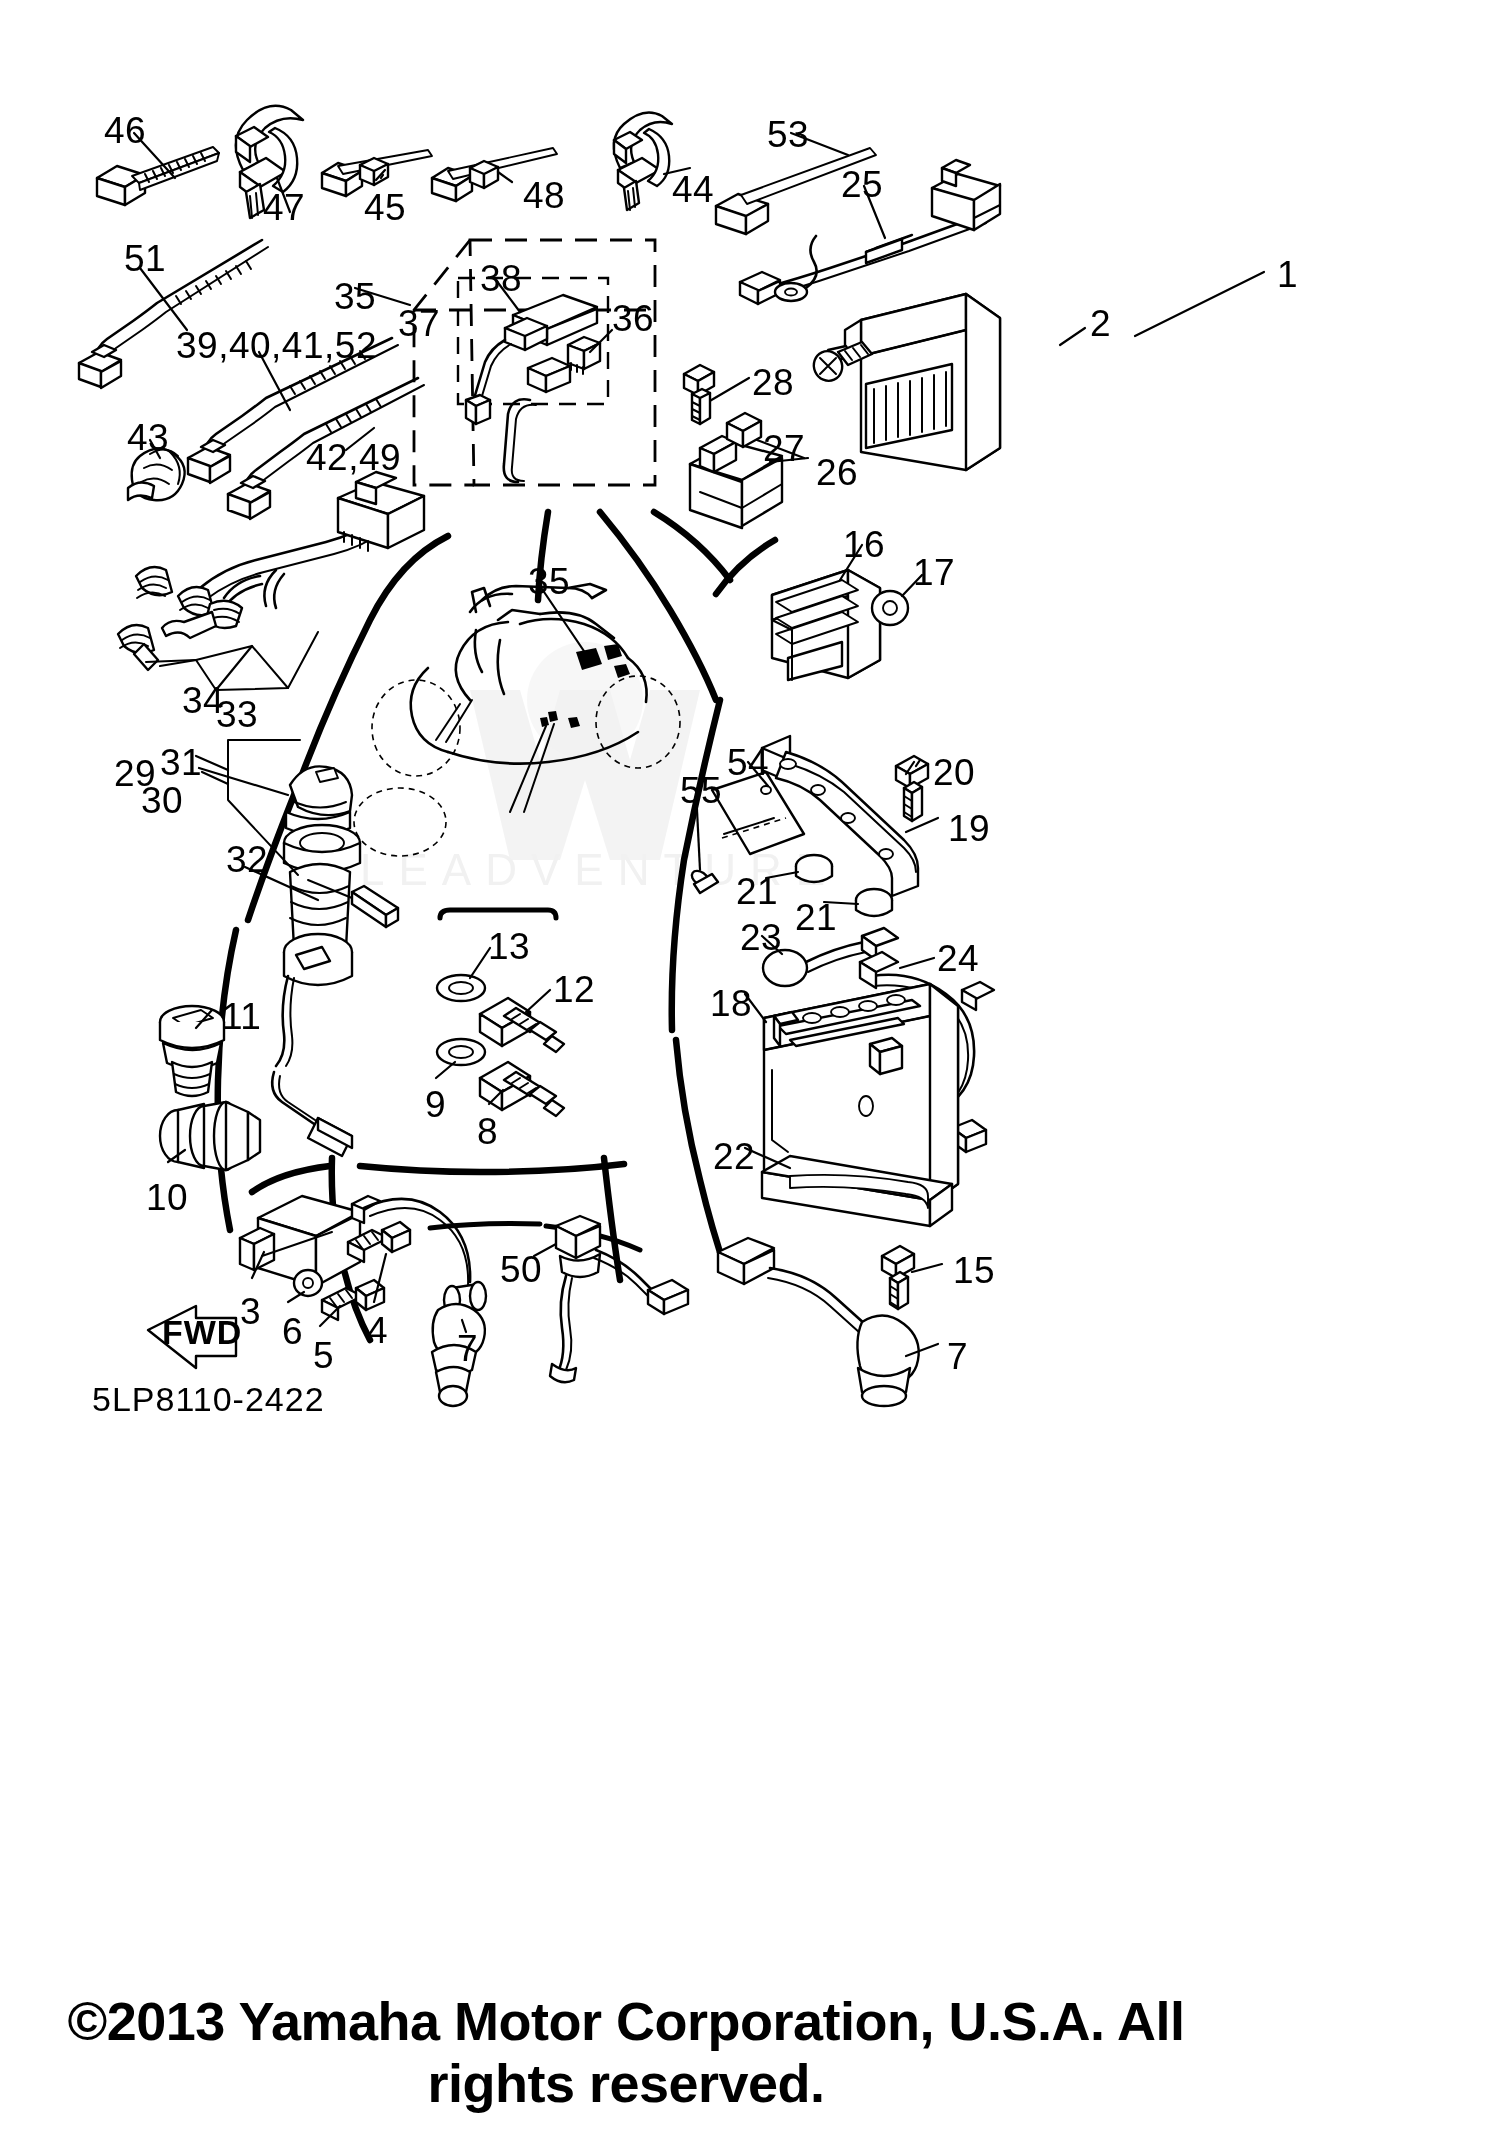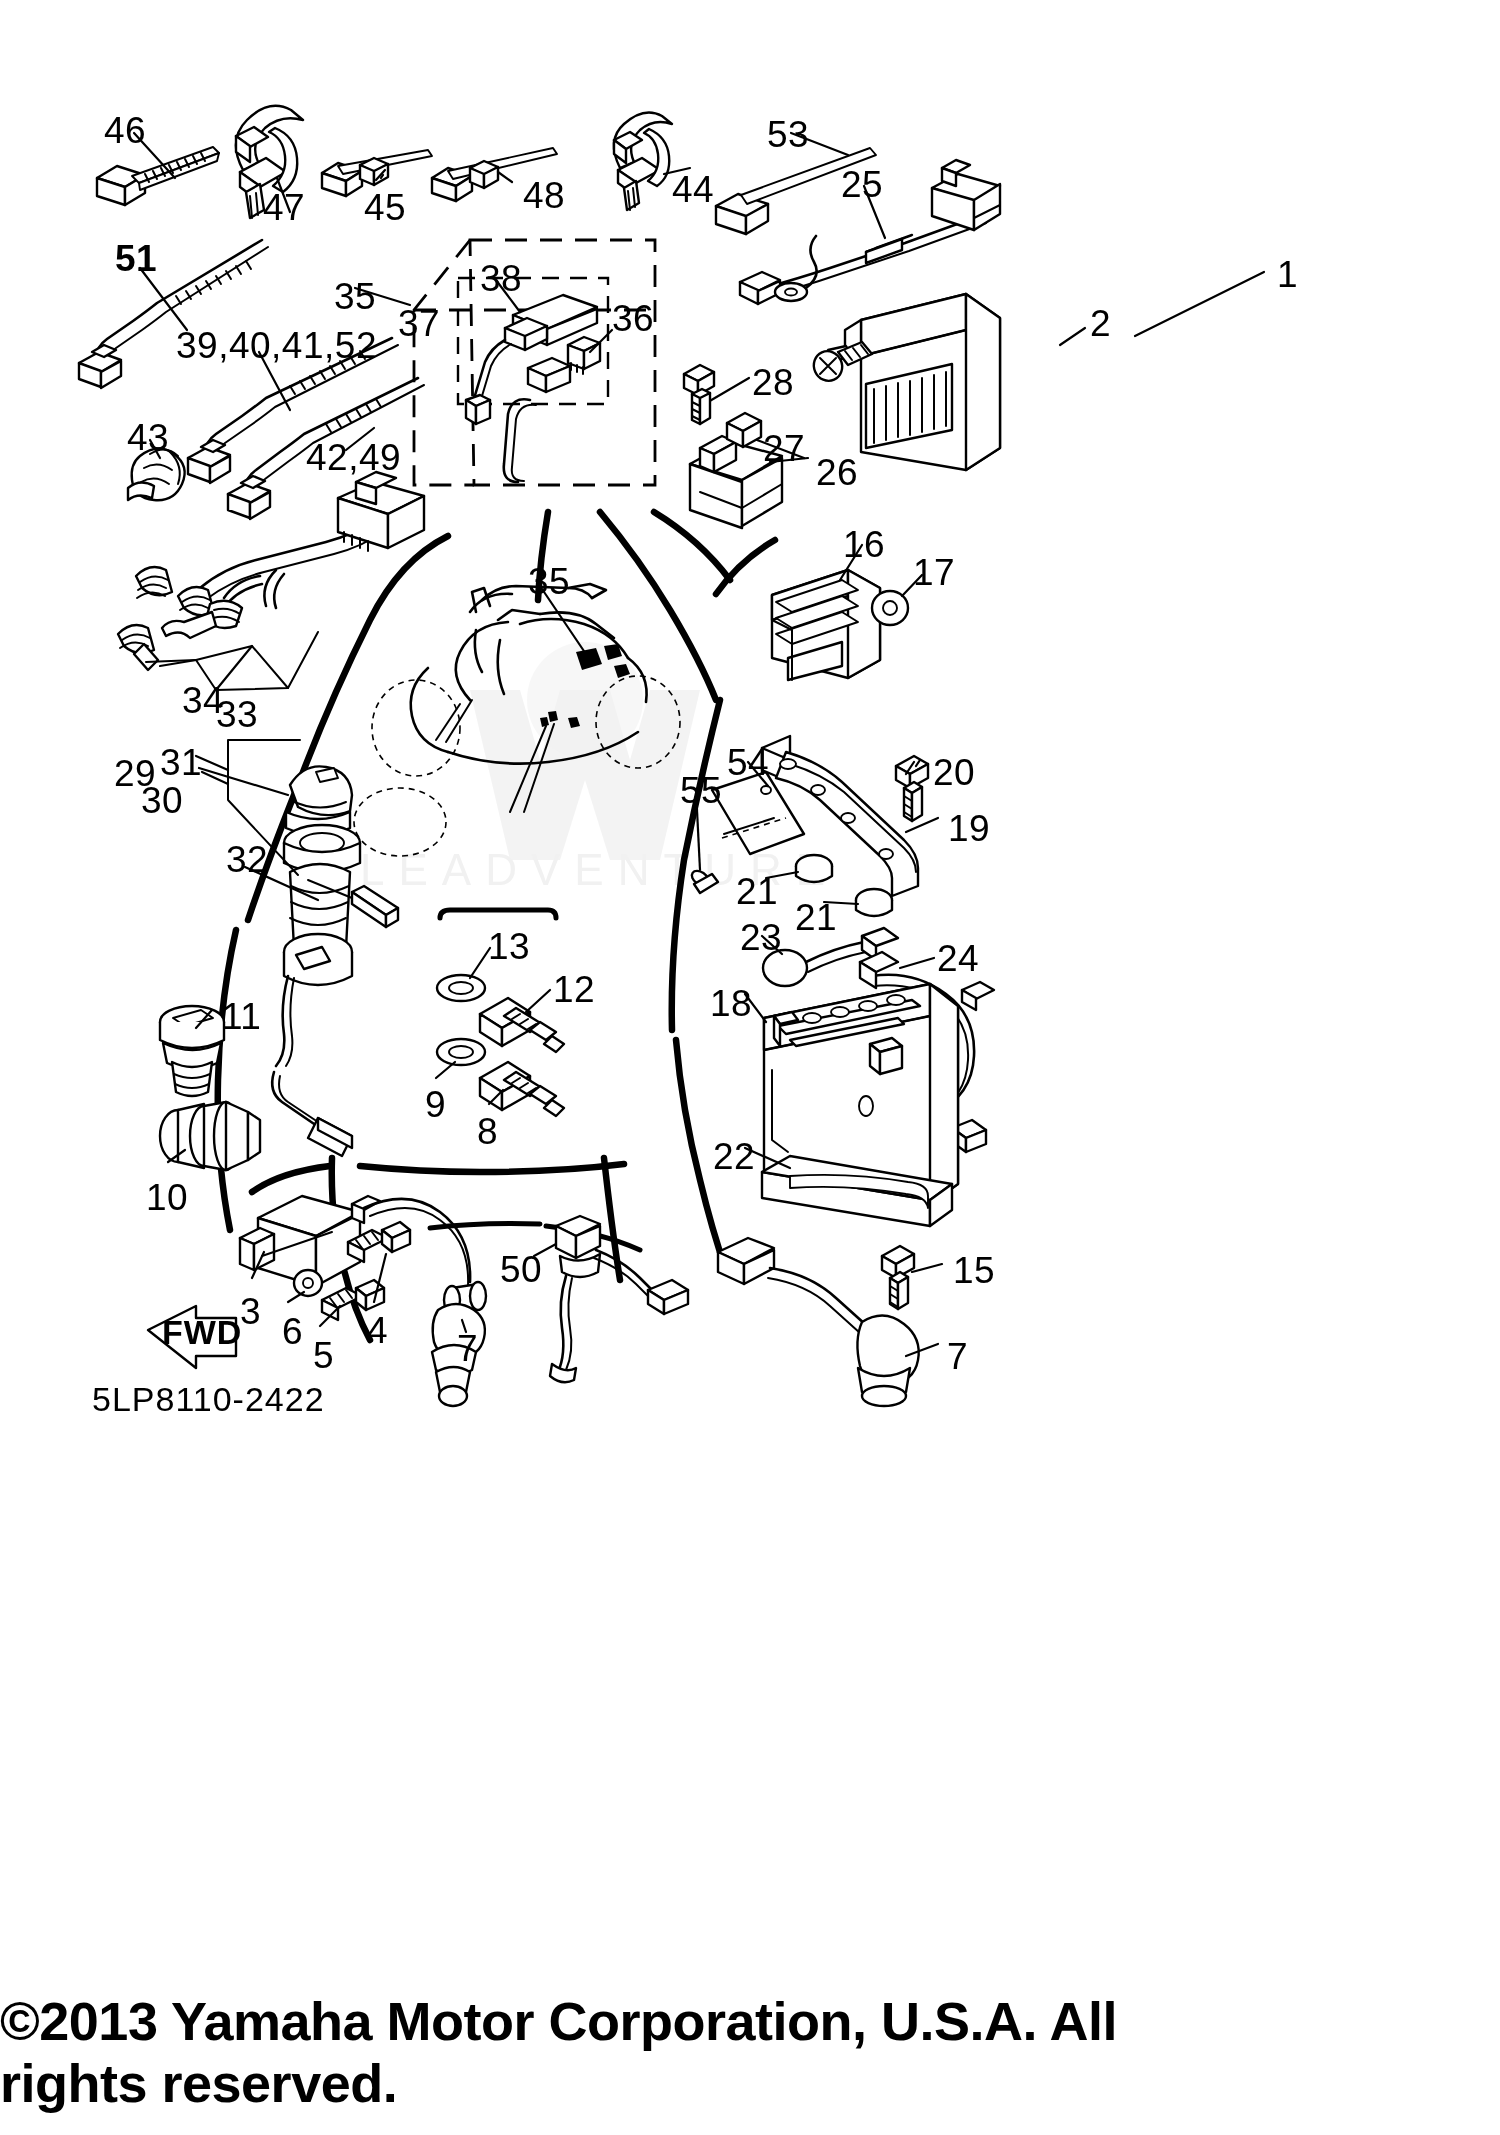--- a/index.html
+++ b/index.html
@@ -4,21 +4,21 @@
 <style>
   html,body{margin:0;padding:0;background:#ffffff;}
   body{width:1500px;height:2135px;position:relative;overflow:hidden;
        font-family:"Liberation Sans", sans-serif;color:#000;}
   #sheet{position:absolute;left:0;top:0;width:1500px;height:2135px;}
   svg.layer{position:absolute;left:0;top:0;width:1500px;height:2135px;}
   .callout{position:absolute;font-family:"Liberation Sans", sans-serif;
            font-size:37px;font-weight:400;letter-spacing:0.5px;
            color:#000;white-space:nowrap;line-height:1;}
   .partno{position:absolute;font-size:34px;letter-spacing:1px;}
-  .copyline{position:absolute;left:0;top:1990px;width:1252px;text-align:left;
+  .copyline{position:absolute;left:0;top:1990px;width:1252px;text-align:center;
             font-size:54px;font-weight:700;letter-spacing:-0.5px;
             font-family:"Liberation Sans", sans-serif;}
   .rendered{position:absolute;left:0;top:2068px;width:1500px;text-align:center;
             font-size:19px;color:#2b2b2b;font-family:"Liberation Sans", sans-serif;}
 </style>
 </head>
 <body>
 
 <div id="sheet">
 
@@ -718,21 +718,21 @@
 
   <div class="callout" style="left:104px;top:112px;">46</div>
   <div class="callout" style="left:263px;top:189px;">47</div>
   <div class="callout" style="left:364px;top:189px;">45</div>
   <div class="callout" style="left:523px;top:177px;">48</div>
   <div class="callout" style="left:672px;top:171px;">44</div>
   <div class="callout" style="left:767px;top:116px;">53</div>
   <div class="callout" style="left:841px;top:166px;">25</div>
   <div class="callout" style="left:1277px;top:256px;">1</div>
   <div class="callout" style="left:1090px;top:305px;">2</div>
-  <div class="callout" style="left:115px;top:240px;font-weight:bold;">51</div>
+  <div class="callout" style="left:124px;top:240px;">51</div>
   <div class="callout" style="left:334px;top:278px;">35</div>
   <div class="callout" style="left:398px;top:305px;">37</div>
   <div class="callout" style="left:480px;top:260px;">38</div>
   <div class="callout" style="left:612px;top:300px;">36</div>
   <div class="callout" style="left:752px;top:364px;">28</div>
   <div class="callout" style="left:763px;top:430px;">27</div>
   <div class="callout" style="left:816px;top:454px;">26</div>
   <div class="callout" style="left:176px;top:327px;">39,40,41,52</div>
   <div class="callout" style="left:127px;top:419px;">43</div>
   <div class="callout" style="left:306px;top:439px;">42,49</div>

